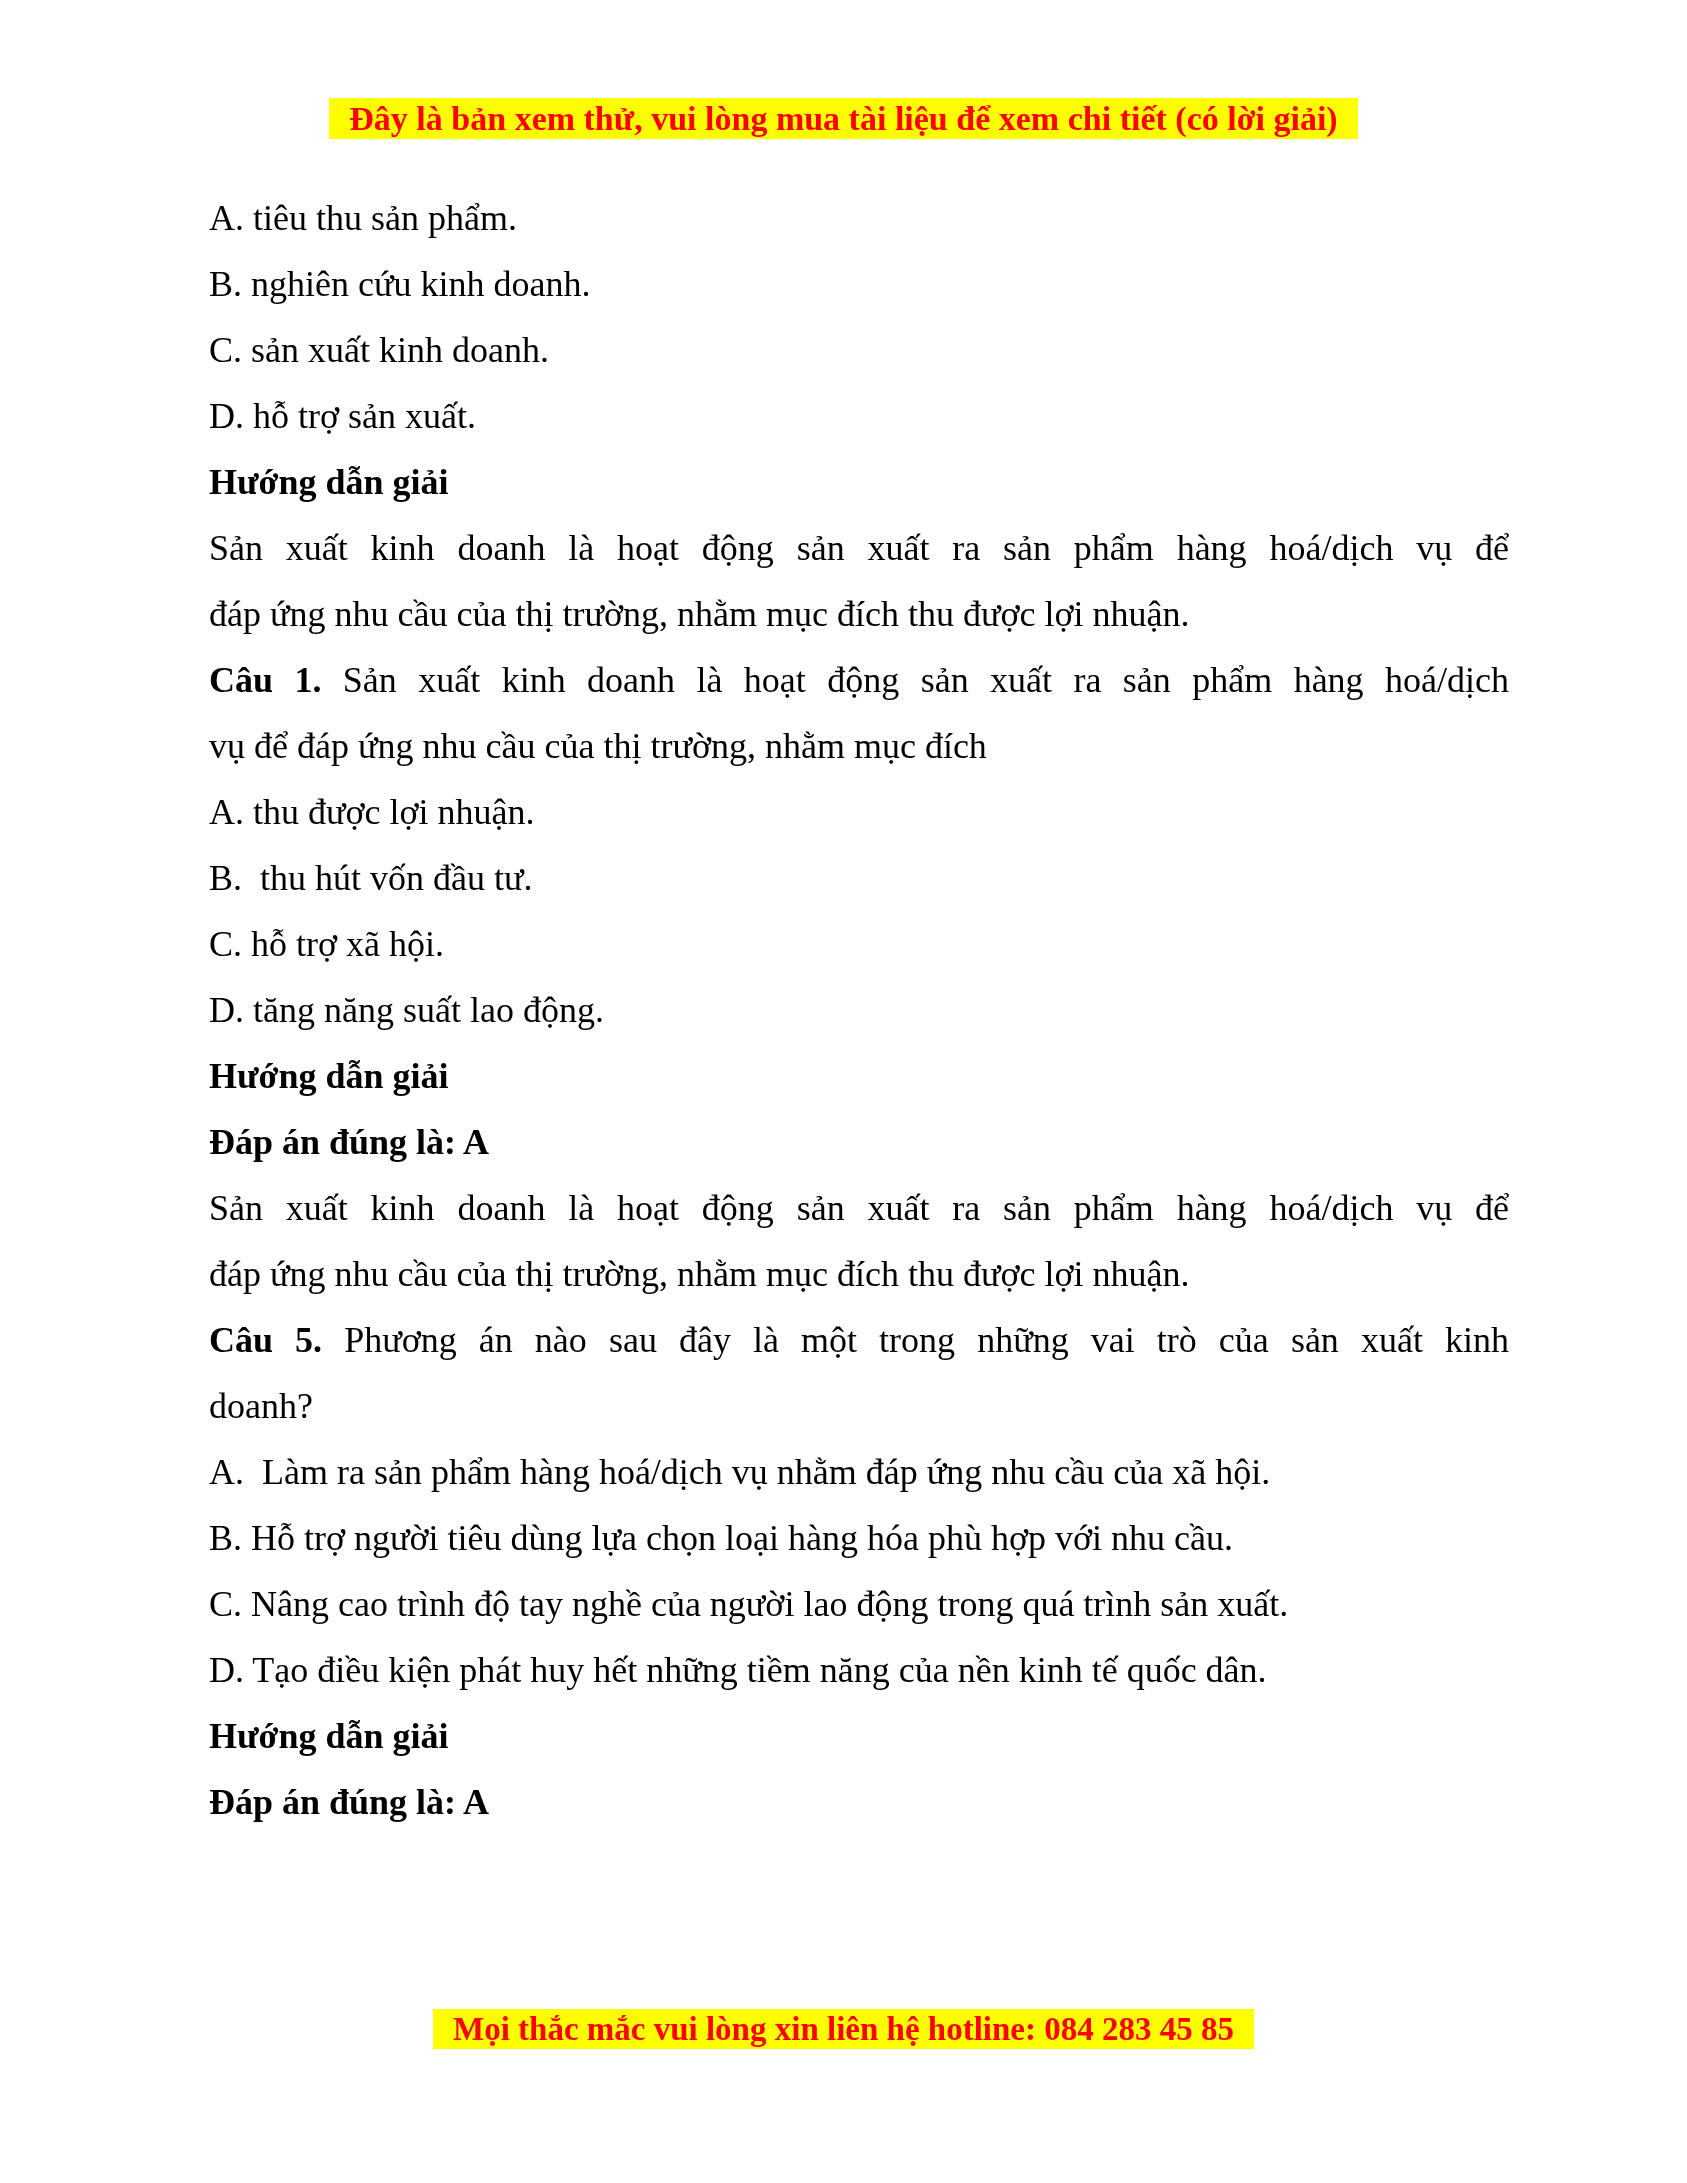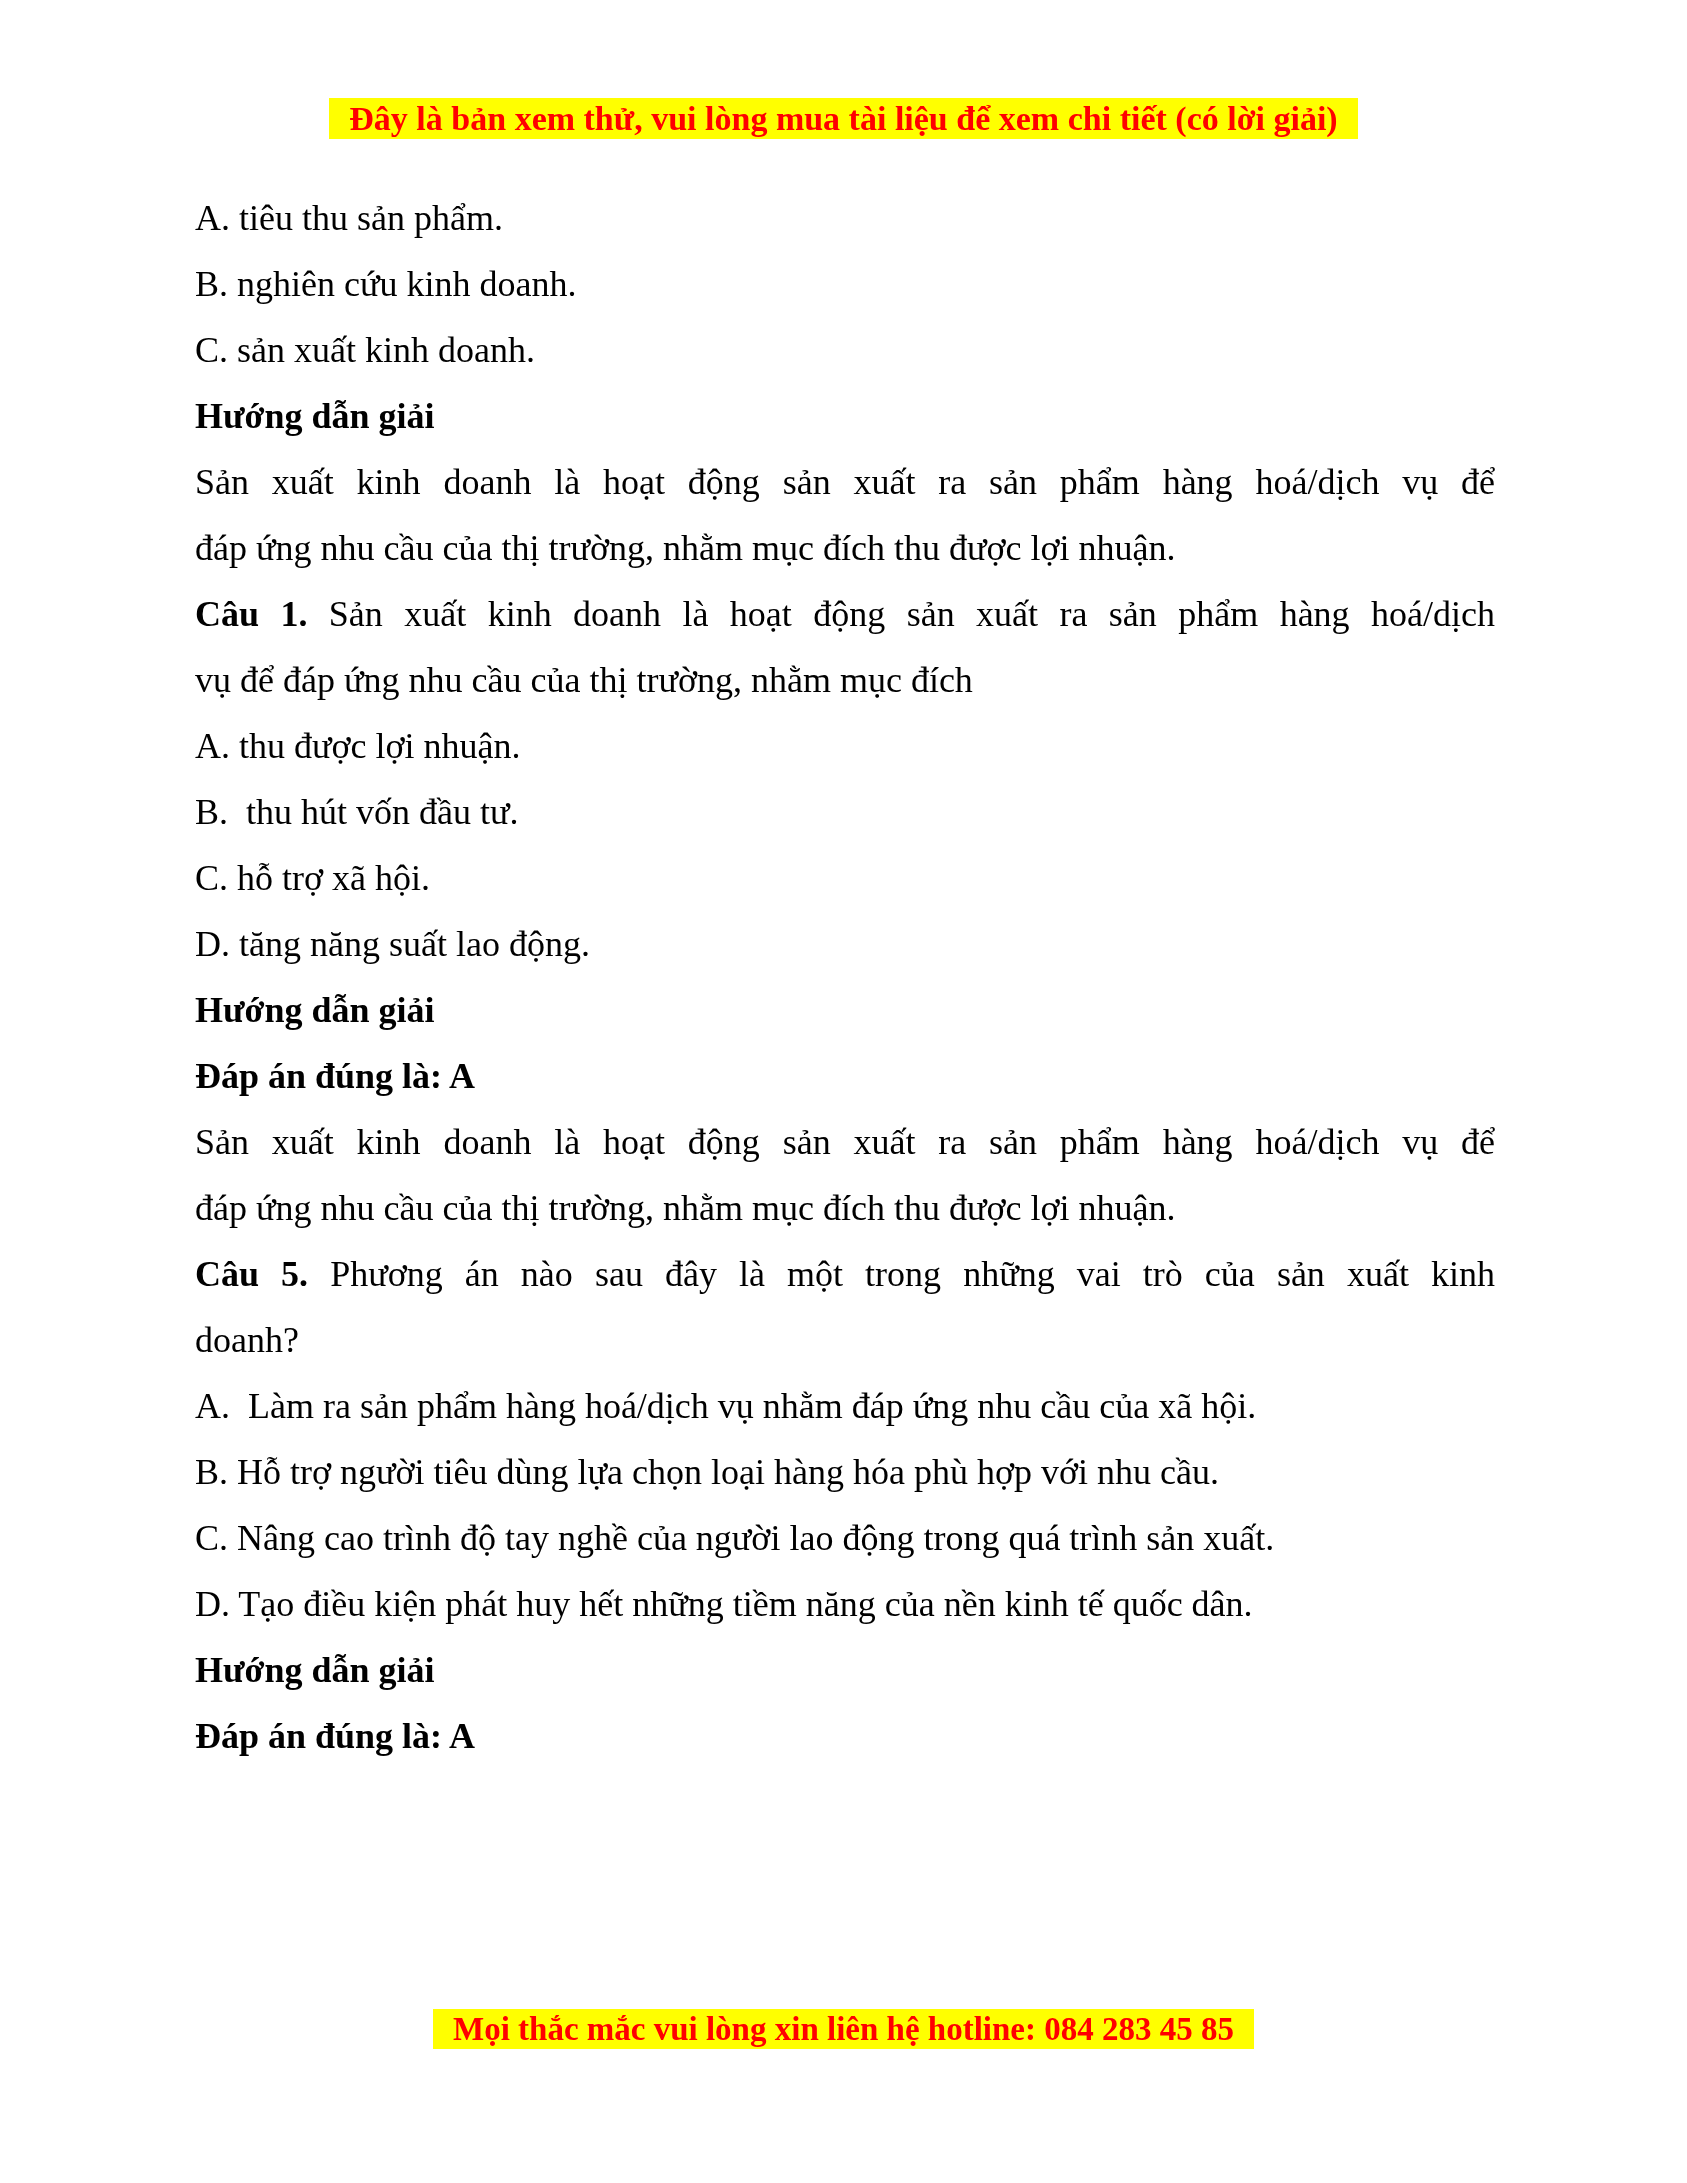--- a/index.html
+++ b/index.html
@@ -35,21 +35,21 @@
     line-height: 41px;
   }
   .banner.bottom { top: 2009px; }
   .banner.bottom .hl {
     font-size: 33px;
     line-height: 40px;
   }
   .doc {
     position: absolute;
     top: 185px;
-    left: 195px;
+    left: 209px;
     width: 1300px;
   }
   .line {
     height: 66px;
     line-height: 66px;
     font-size: 36px;
     white-space: pre-wrap;
     text-align: left;
   }
   .line.justify {
@@ -64,20 +64,21 @@
 <div class="page">
 
   <div class="banner top">
     <span class="hl">Đây là bản xem thử, vui lòng mua tài liệu để xem chi tiết (có lời giải)</span>
   </div>
 
   <main class="doc" id="doc-body">
       <div class="line"><span class="seg">A. tiêu thu sản phẩm.</span></div>
       <div class="line"><span class="seg">B. nghiên cứu kinh doanh.</span></div>
       <div class="line"><span class="seg">C. sản xuất kinh doanh.</span></div>
+      <div class="line"><span class="seg">D. hỗ trợ sản xuất.</span></div>
       <div class="line"><span class="seg bold">Hướng dẫn giải</span></div>
       <div class="line justify"><span class="seg">Sản xuất kinh doanh là hoạt động sản xuất ra sản phẩm hàng hoá/dịch vụ để</span></div>
       <div class="line"><span class="seg">đáp ứng nhu cầu của thị trường, nhằm mục đích thu được lợi nhuận.</span></div>
       <div class="line justify"><span class="seg bold">Câu 1.</span><span class="seg"> Sản xuất kinh doanh là hoạt động sản xuất ra sản phẩm hàng hoá/dịch</span></div>
       <div class="line"><span class="seg">vụ để đáp ứng nhu cầu của thị trường, nhằm mục đích</span></div>
       <div class="line"><span class="seg">A. thu được lợi nhuận.</span></div>
       <div class="line"><span class="seg">B.  thu hút vốn đầu tư.</span></div>
       <div class="line"><span class="seg">C. hỗ trợ xã hội.</span></div>
       <div class="line"><span class="seg">D. tăng năng suất lao động.</span></div>
       <div class="line"><span class="seg bold">Hướng dẫn giải</span></div>

